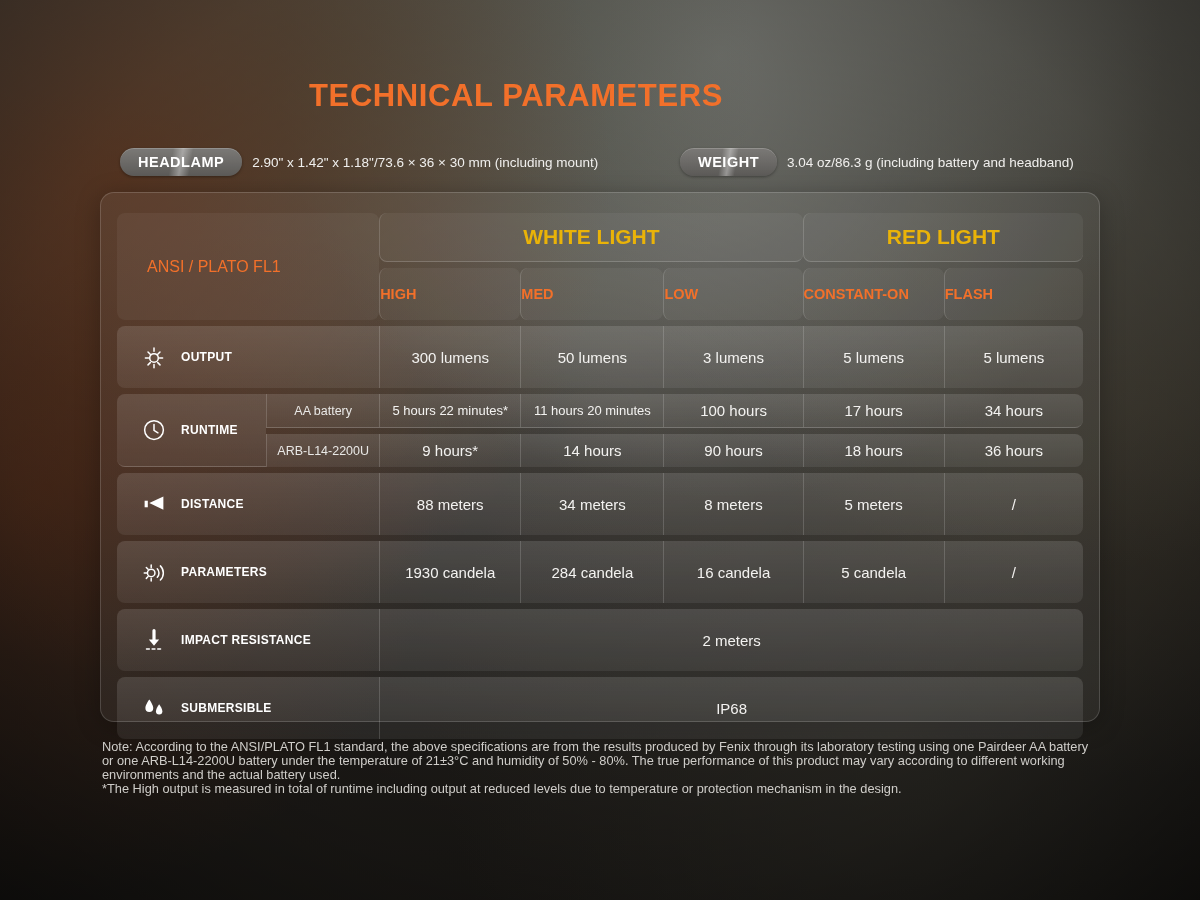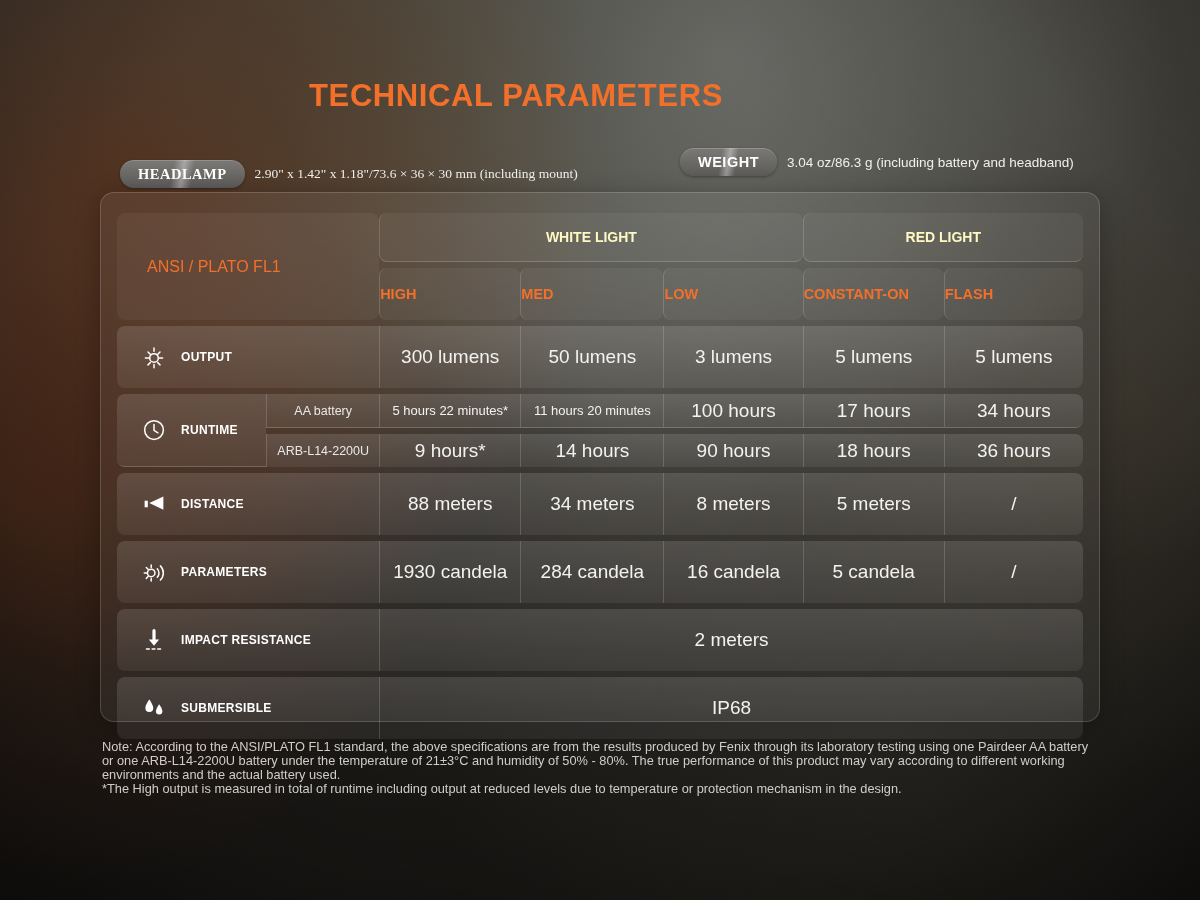--- a/index.html
+++ b/index.html
@@ -61,21 +61,21 @@
     left: 120px;
     width: 980px;
     height: 30px;
   }
   .spec-item {
     position: absolute;
     display: flex;
     align-items: center;
     white-space: nowrap;
   }
-  .spec-item.headlamp { left: 0; top: 12px; font-family: Liberation Serif, serif; }
+  .spec-item.headlamp { left: 0; top: 0; }
   .spec-item.weight { left: 560px; top: 0; }
   .pill {
     display: inline-flex;
     align-items: center;
     justify-content: center;
     height: 28px;
     padding: 0 18px;
     border-radius: 14px;
     color: #ffffff;
     font-size: 14.5px;
@@ -133,22 +133,22 @@
   }
 
   .ansi-cell {
     color: #f2702a;
     font-size: 16px;
     font-weight: normal;
     padding-left: 30px !important;
     height: 102px;
   }
   .grp-cell {
-    color: #fef9c3;
-    font-size: 14px;
+    color: #eab308;
+    font-size: 21px;
     font-weight: bold;
     text-align: center;
     height: 48px;
     border-bottom: 1px solid rgba(255,255,255,0.18);
   }
   .mode-cell {
     color: #f2702a;
     font-size: 14.5px;
     font-weight: bold;
     height: 52px;
@@ -172,21 +172,21 @@
   .icon {
     width: 30px;
     height: 30px;
     flex: 0 0 30px;
     display: inline-flex;
     align-items: center;
     justify-content: center;
   }
   .val {
     color: #f3f2f0;
-    font-size: 19px;
+    font-size: 15px;
     text-align: center;
     height: 62px;
   }
   .val.small { font-size: 13px; }
   .battery-label {
     color: #e9e8e6;
     font-size: 12.5px;
     text-align: center;
     white-space: nowrap;
   }

